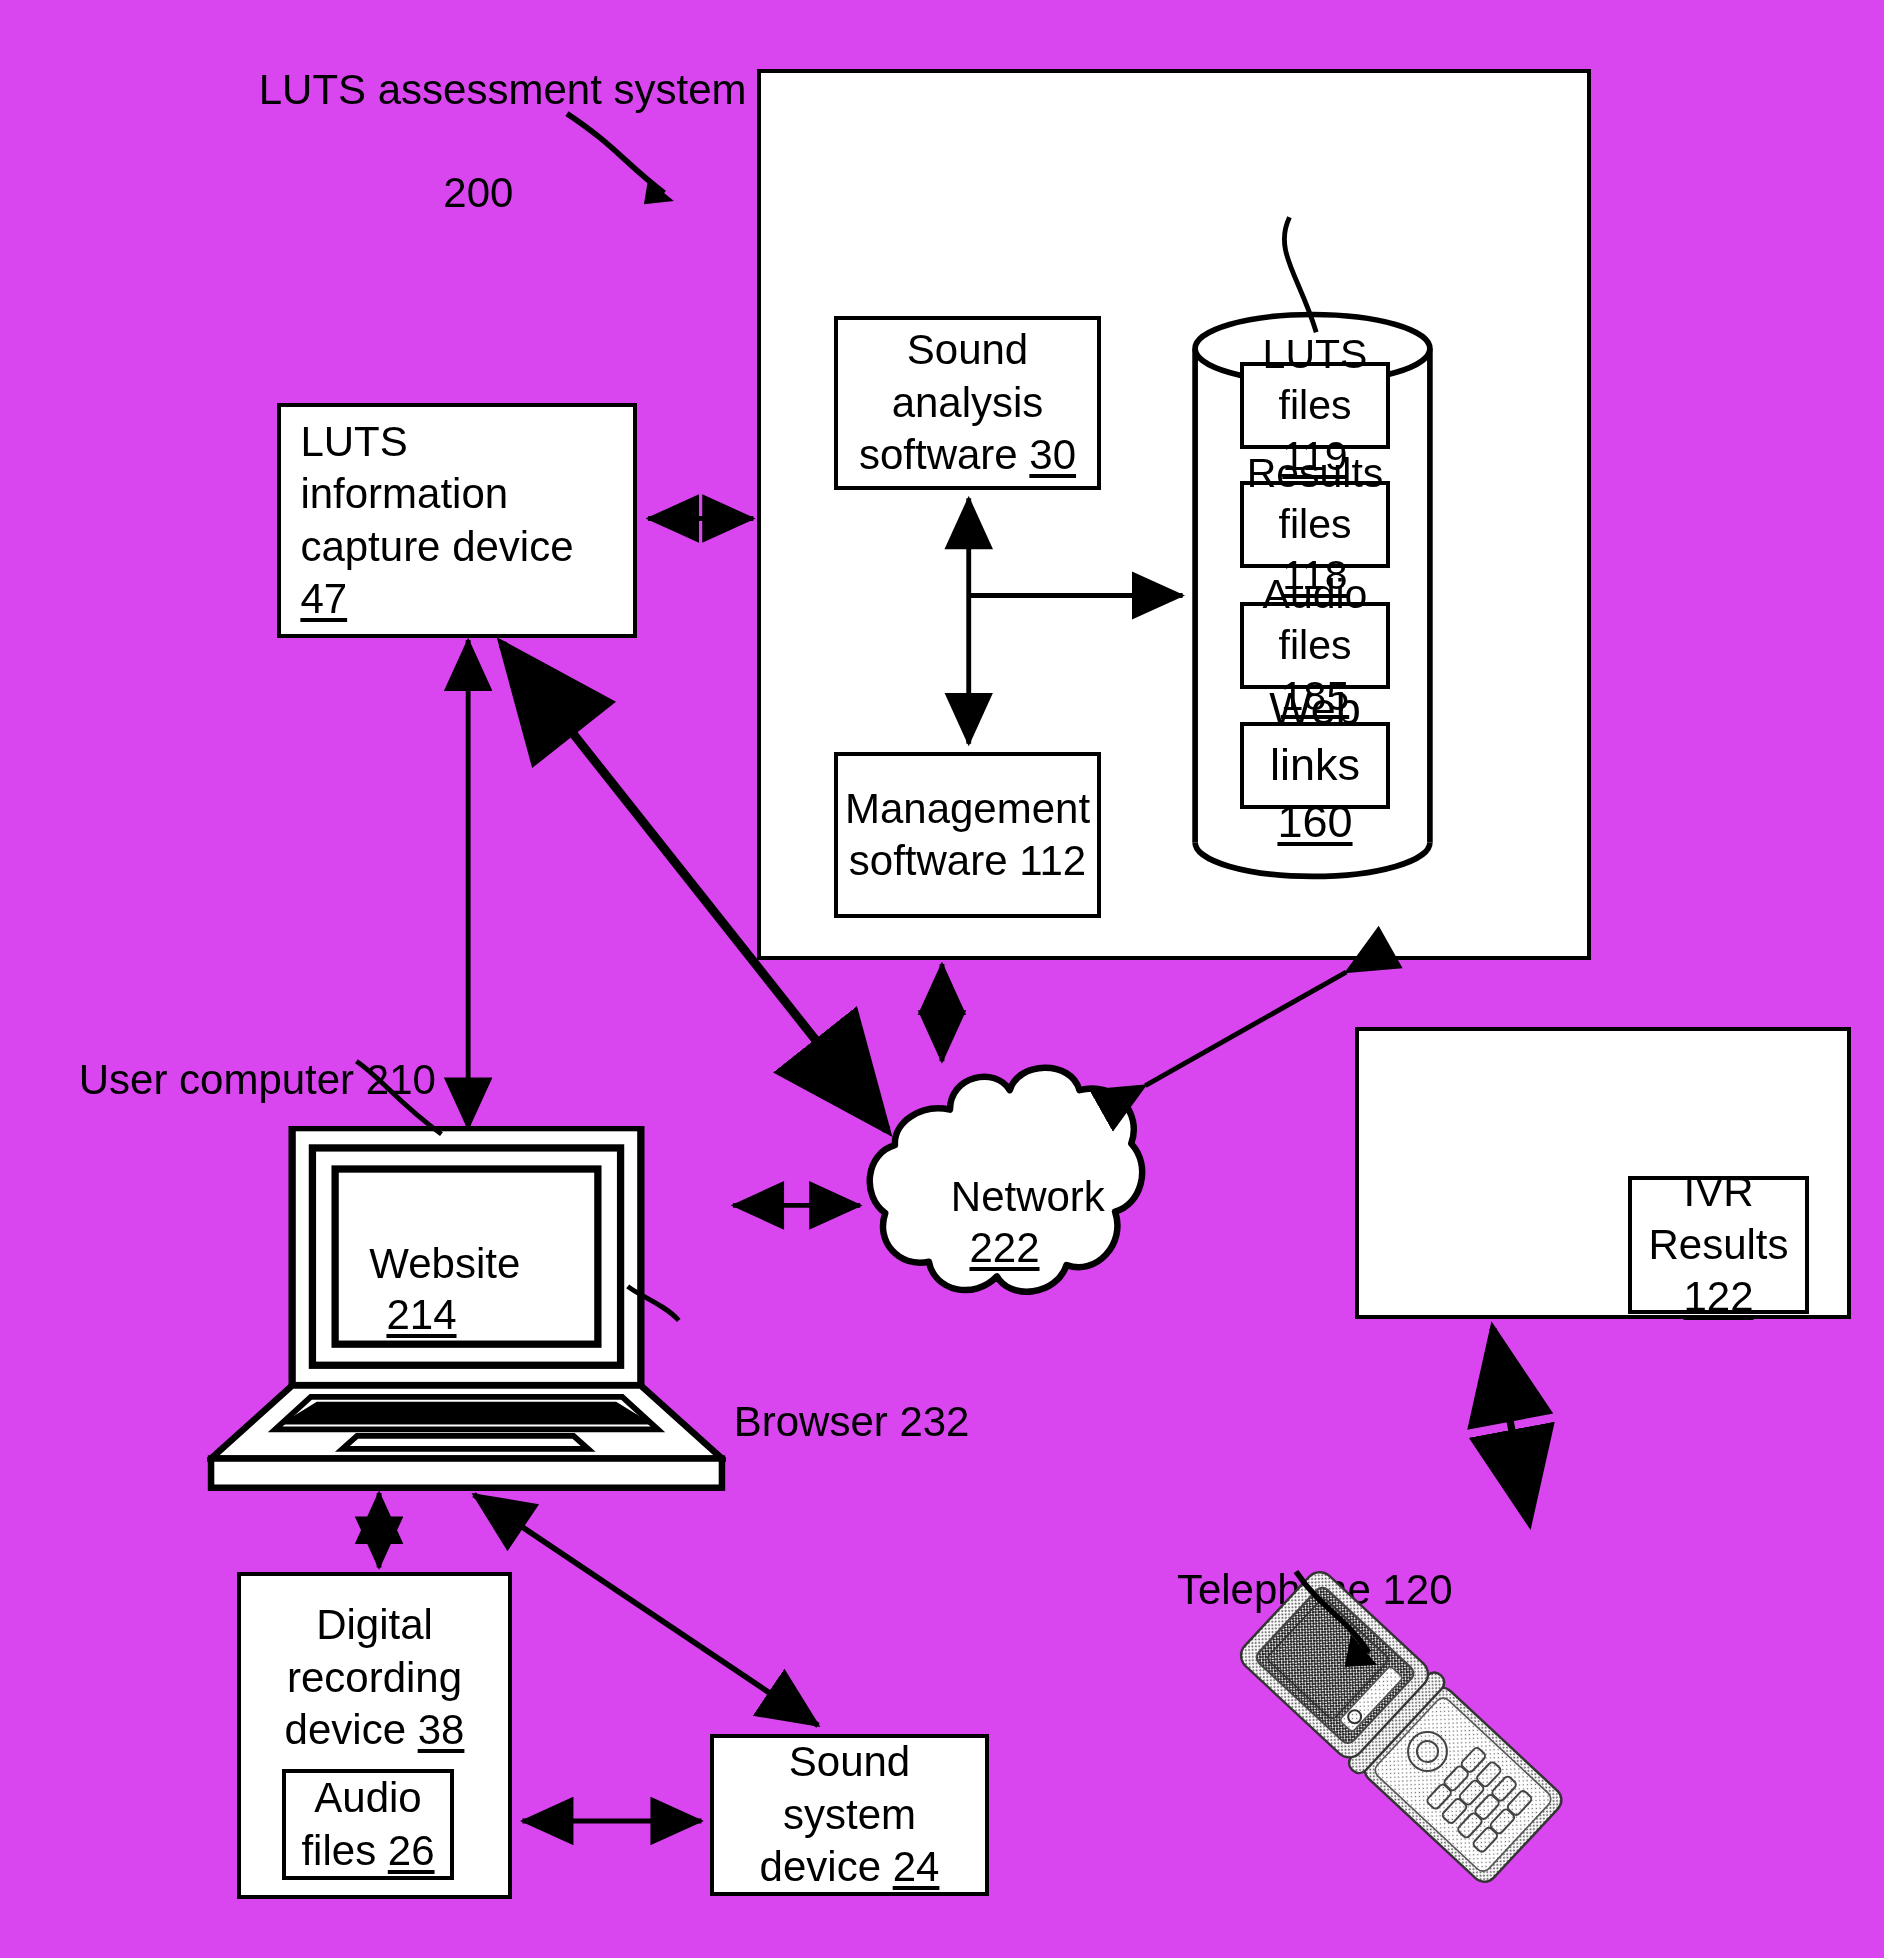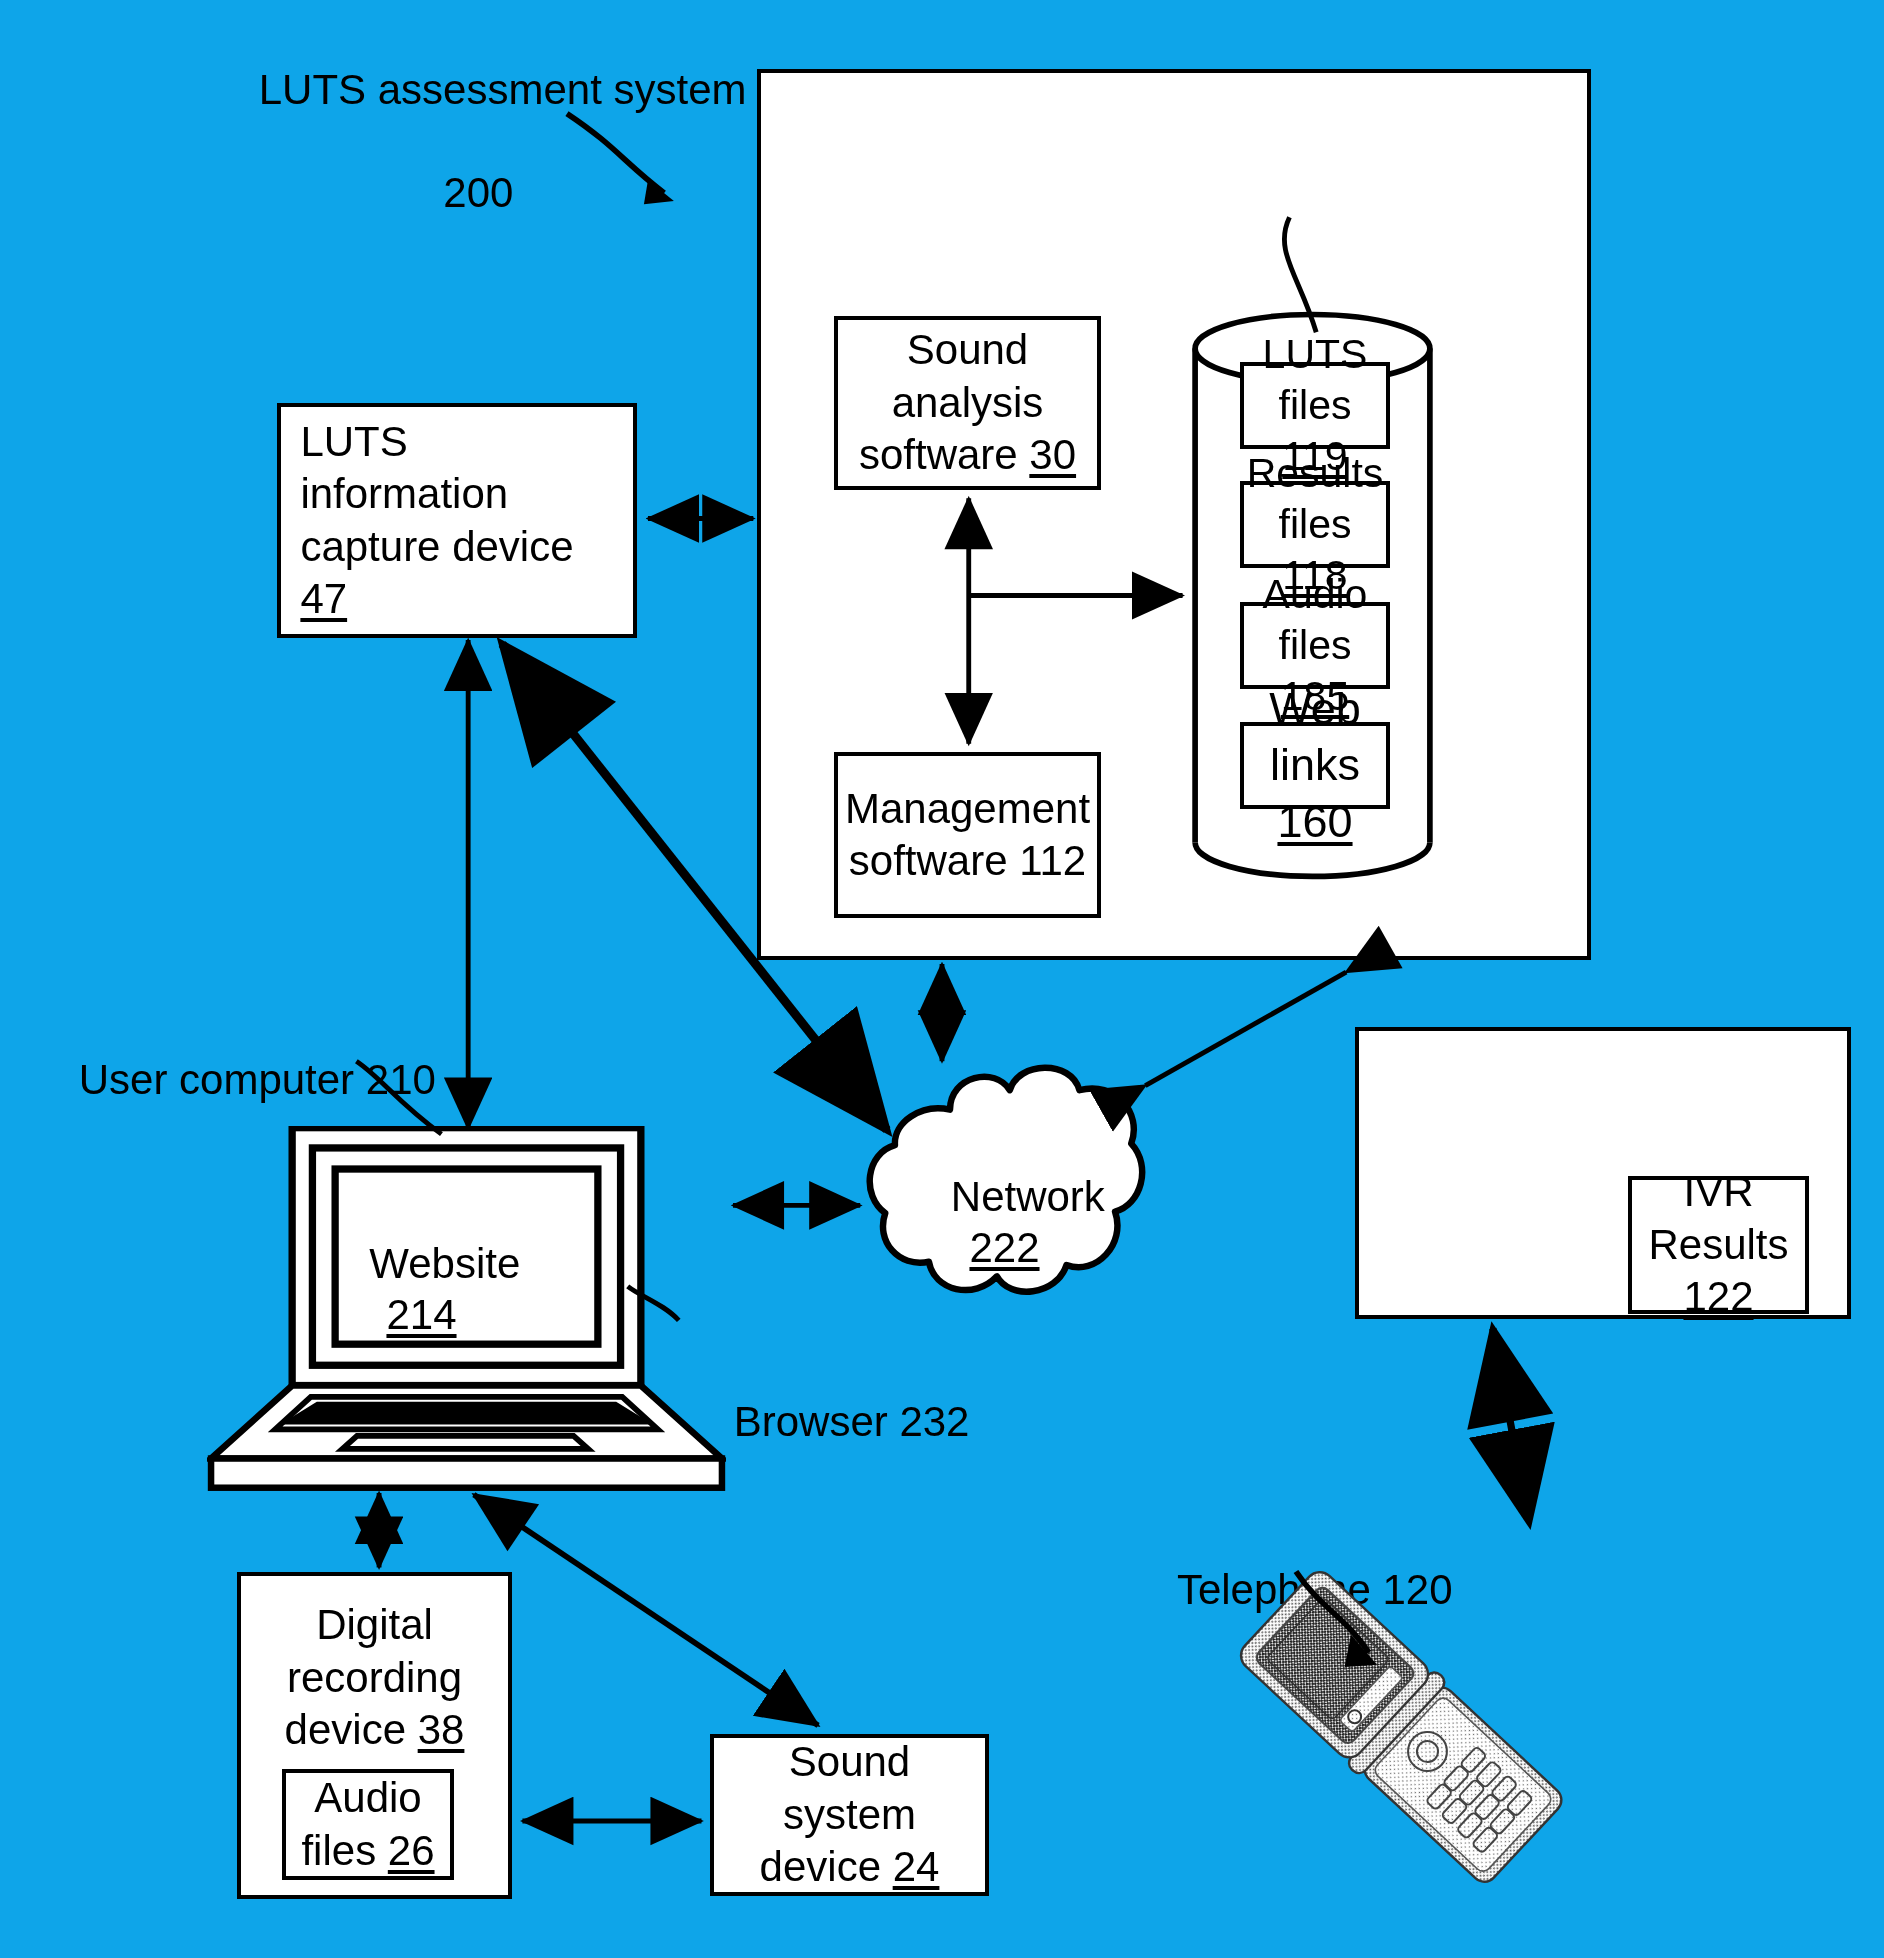--- a/index.html
+++ b/index.html
@@ -4,21 +4,21 @@
 <style>
   html,body{margin:0;padding:0;background:#fff;}
   body{
     font-family:"Liberation Sans", sans-serif;
     color:#000;
   }
   #root{
     position:relative;
     width:1884px;
     height:1958px;
-    background:#0ea5e9;
+    background:#d946ef;
     overflow:hidden;
   }
   .svg-layer{
     position:absolute;
     left:0; top:0;
     width:1884px;
     height:1958px;
     pointer-events:none;
   }
   .lbl{

